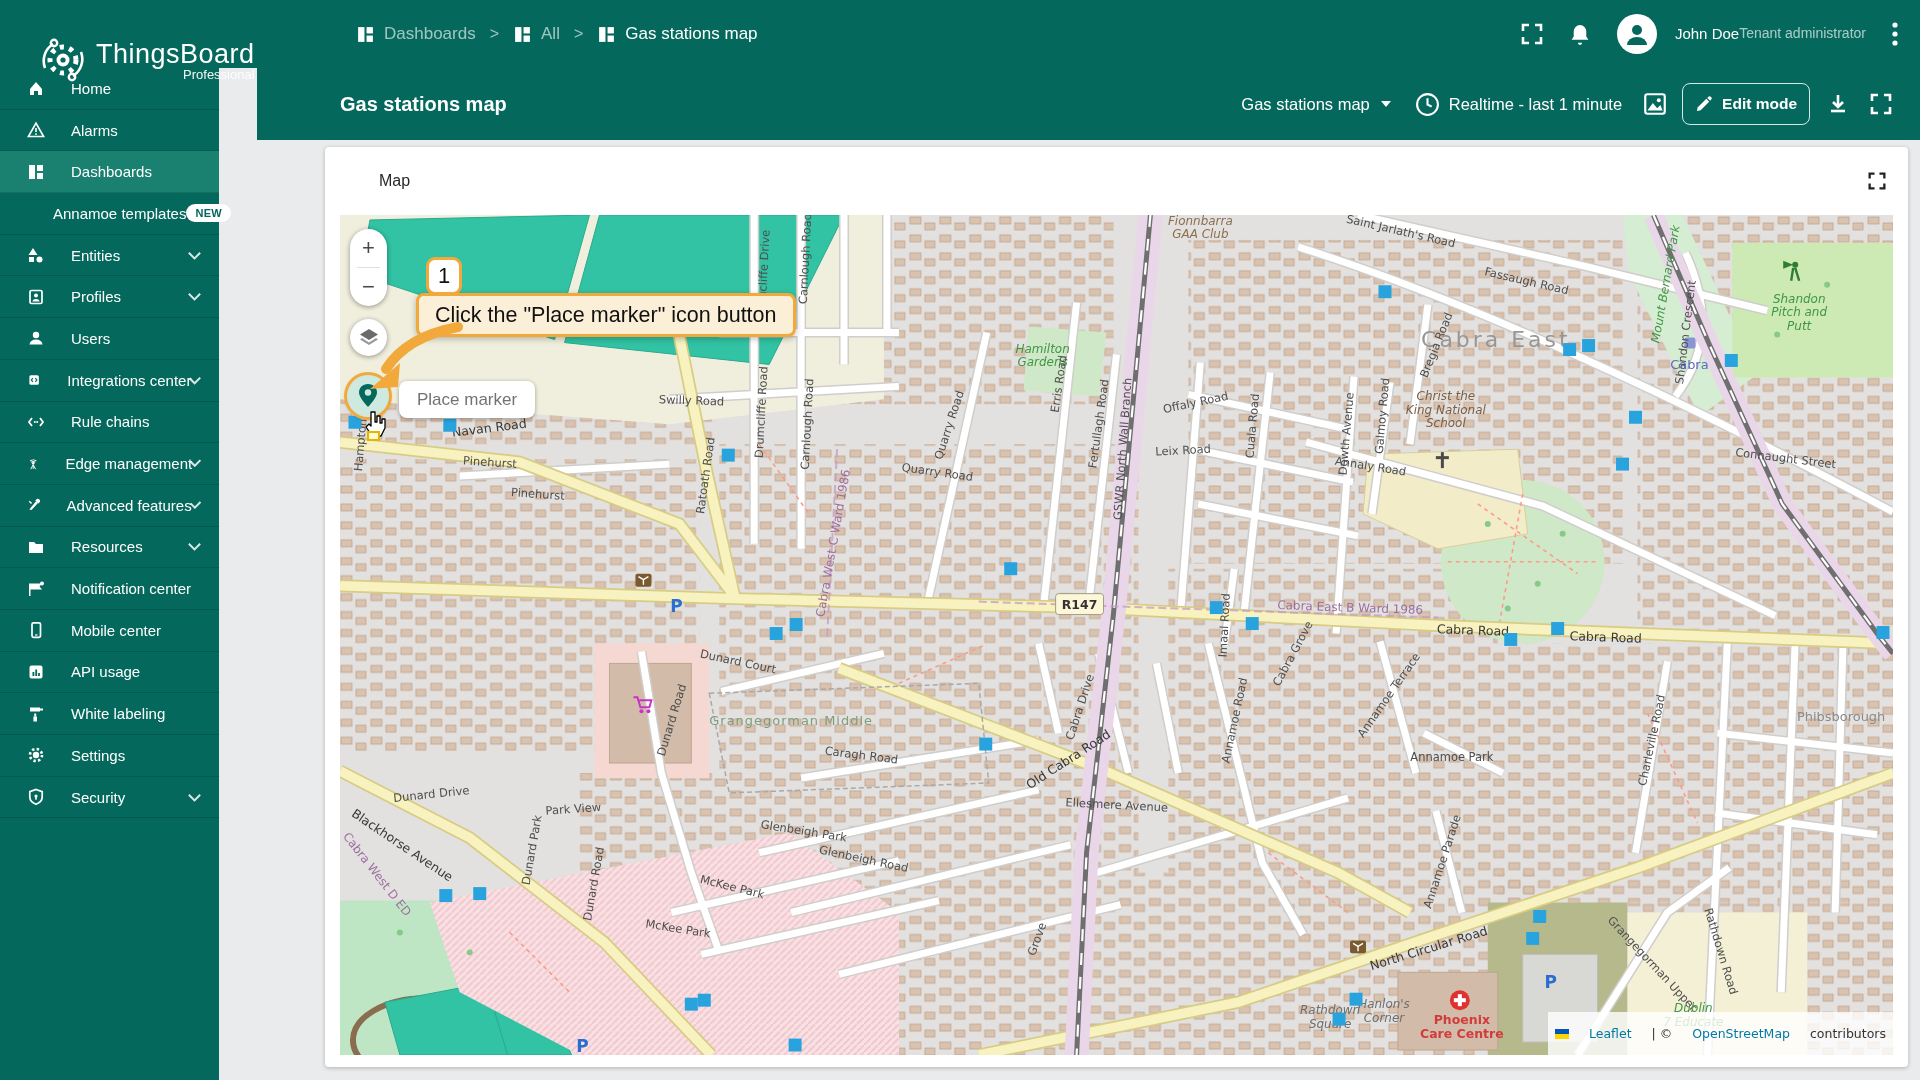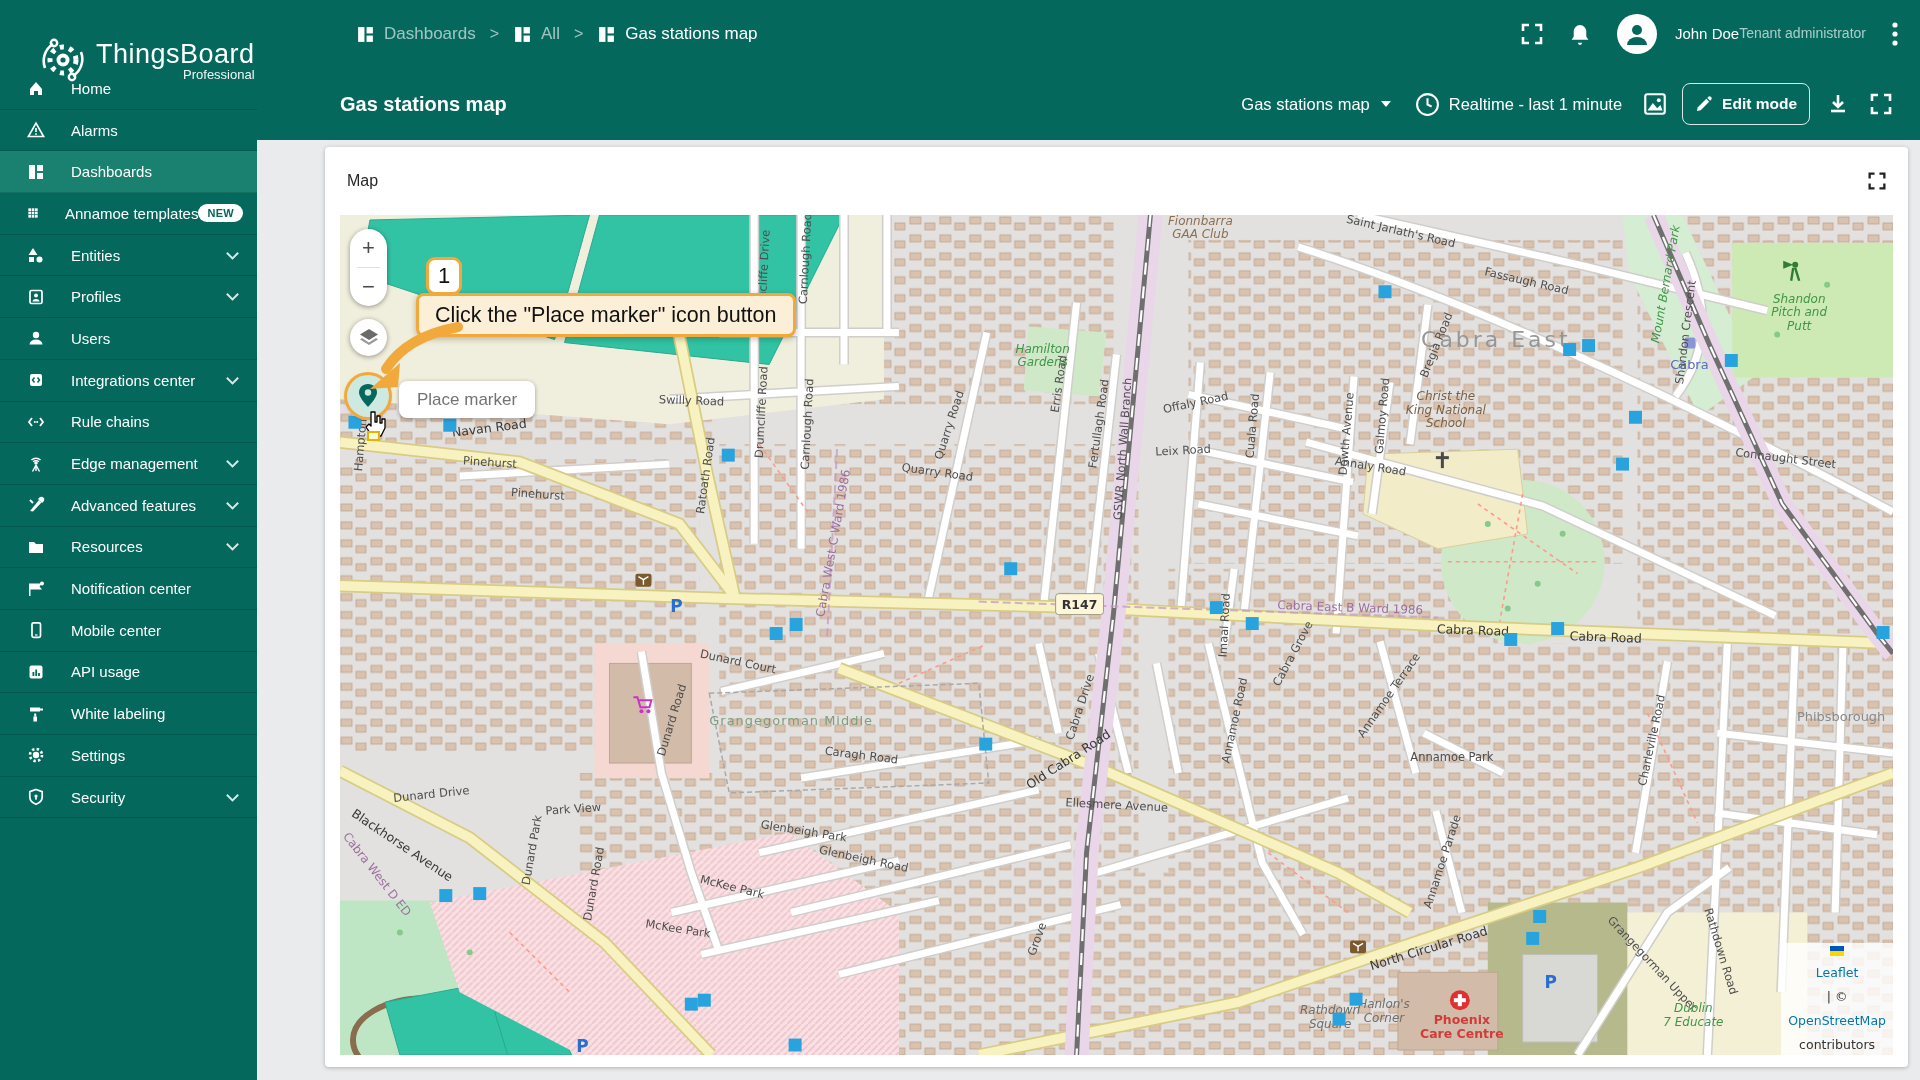--- a/index.html
+++ b/index.html
@@ -21,61 +21,61 @@
   .crumb.last{color:#fff;}
   .crumb-sep{color:rgba(255,255,255,.62);font-size:16px;}
   .top-right{position:absolute;right:22px;top:0;height:68px;display:flex;align-items:center;gap:26px;}
   .icon-btn{background:none;border:none;cursor:pointer;display:flex;align-items:center;justify-content:center;}
   .avatar{width:40px;height:40px;border-radius:50%;background:#fff;display:flex;align-items:center;justify-content:center;}
   .user-block{display:flex;flex-direction:row;line-height:1.25;margin-left:-8px;}
   .user-name{color:#fff;font-size:15px;}
   .user-role{color:rgba(255,255,255,.66);font-size:14px;}
 
   
-  .sidebar{position:absolute;left:0;top:68px;width:257px;bottom:0;background:var(--teal);z-index:25;}
+  .sidebar{position:absolute;left:0;top:68px;width:219px;bottom:0;background:var(--teal);z-index:25;}
   .side-item{height:41.7px;display:flex;align-items:center;padding:0 14px 0 27px;color:#fff;border-bottom:1px solid rgba(0,0,0,.14);cursor:pointer;}
   .side-item.active{background:var(--teal-active);}
   .side-item .lbl{font-size:15px;margin-left:26px;white-space:nowrap;}
   .side-item .spacer{flex:1;}
   .badge-new{background:#fff;color:var(--teal);font-size:11px;font-weight:700;border-radius:10px;padding:3px 9px;letter-spacing:.3px;}
   .chev{width:9px;height:9px;border-right:2px solid rgba(255,255,255,.85);border-bottom:2px solid rgba(255,255,255,.85);transform:rotate(45deg);margin-right:6px;margin-top:-4px;}
 
   
   .row2{position:absolute;left:257px;top:68px;right:0;height:72px;background:var(--teal);display:flex;align-items:center;z-index:20;padding-left:83px;padding-right:28px;}
   .page-title{color:#fff;font-size:20px;font-weight:700;}
   .row2 .grow{flex:1;}
   .tb-group{display:flex;align-items:center;gap:9px;color:#fff;}
   .tb-text{font-size:16.5px;}
   .caret{width:0;height:0;border-left:5px solid transparent;border-right:5px solid transparent;border-top:6px solid #fff;margin-left:2px;}
   .edit-btn{display:flex;align-items:center;gap:10px;border:1px solid rgba(255,255,255,.85);border-radius:8px;height:42px;padding:0 12px;color:#fff;background:transparent;font-size:15.5px;font-weight:600;cursor:pointer;}
   .gap24{width:24px;}.gap20{width:20px;}.gap16{width:14px;}.gap18{width:16px;}.gap22{width:20px;}
 
   
   .card{position:absolute;left:325px;top:147px;width:1583px;height:920px;background:#fff;border-radius:4px;box-shadow:0 1px 4px rgba(0,0,0,.25);}
-  .card-header{height:68px;display:flex;align-items:center;padding:0 22px;}
+  .card-header{height:68px;display:flex;align-items:center;padding:0 22px;margin-left:32px;}
   .card-title{font-size:16px;font-weight:500;color:#282828;}
   .card-header .grow{flex:1;}
   .map-wrap{position:absolute;left:15px;top:68px;width:1553px;height:840px;overflow:hidden;background:#e2e1df;}
   .map-wrap svg.basemap{position:absolute;left:0;top:0;}
 
   
   .zoom-pill{position:absolute;left:10px;top:14px;width:37px;height:77px;background:#fff;border-radius:19px;box-shadow:0 1px 5px rgba(0,0,0,.4);display:flex;flex-direction:column;z-index:6;}
   .zoom-pill button{flex:1;border:none;background:none;font-size:22px;color:#4a4a4a;cursor:pointer;font-family:"Liberation Sans",sans-serif;}
   .zoom-pill .divider{height:1px;background:#e0e0e0;margin:0 7px;}
   .ctl-circle{position:absolute;width:37px;height:37px;border-radius:50%;background:#fff;box-shadow:0 1px 5px rgba(0,0,0,.4);display:flex;align-items:center;justify-content:center;cursor:pointer;z-index:6;border:none;}
   .layers-btn{left:10px;top:104px;}
   .pm-btn{left:7px;top:160px;width:42px;height:42px;background:#cde9e0;box-shadow:0 0 0 3px var(--accent),0 1px 5px rgba(0,0,0,.4);}
   .pm-label{position:absolute;left:59px;top:166px;height:37px;background:#fff;border-radius:8px;box-shadow:0 1px 4px rgba(0,0,0,.35);display:flex;align-items:center;padding:0 18px;font-size:17px;color:#737373;z-index:6;white-space:nowrap;}
   .tut-badge{position:absolute;left:86px;top:42px;width:36px;height:38px;background:#fff;border:3px solid var(--accent);border-radius:9px;display:flex;align-items:center;justify-content:center;font-size:22px;color:#111;z-index:8;}
   .tut-tip{position:absolute;left:76px;top:78px;height:44px;background:#fcefd8;border:3px solid var(--accent);border-radius:8px;display:flex;align-items:center;padding:0 16px;font-size:21.5px;color:#111;z-index:7;white-space:nowrap;box-shadow:0 2px 6px rgba(0,0,0,.25);}
   .tut-arrow{position:absolute;left:0;top:0;z-index:8;pointer-events:none;}
   .cursor-hand{position:absolute;left:22px;top:196px;z-index:9;pointer-events:none;}
   .ghost-box{position:absolute;left:27px;top:216px;width:13px;height:10px;background:#fff8d0;border:2px solid #e3b400;z-index:9;}
 
-  .attribution{position:absolute;right:0;bottom:0;background:rgba(255,255,255,.8);font-size:12.5px;color:#333;padding:3px 7px;z-index:6;display:flex;align-items:center;gap:9px;font-family:"DejaVu Sans",sans-serif;flex-direction:column;}
+  .attribution{position:absolute;right:0;bottom:0;background:rgba(255,255,255,.8);font-size:12.5px;color:#333;padding:14px 7px;z-index:6;display:flex;align-items:center;gap:20px;font-family:"DejaVu Sans",sans-serif;}
   .attribution a{color:var(--link);text-decoration:none;cursor:pointer;}
   .flag{width:14px;height:10px;display:inline-block;}
   .flag .b{display:block;width:14px;height:5px;background:#0057B7;}
   .flag .y{display:block;width:14px;height:5px;background:#FFD500;}
 
   
   text{font-family:"DejaVu Sans",sans-serif;}
   .road{font-size:11.5px;fill:#4e4e4e;}
   .roadb{font-size:12.5px;fill:#383838;font-weight:500;}
   .ward{font-size:12px;fill:#9c6fa0;}

